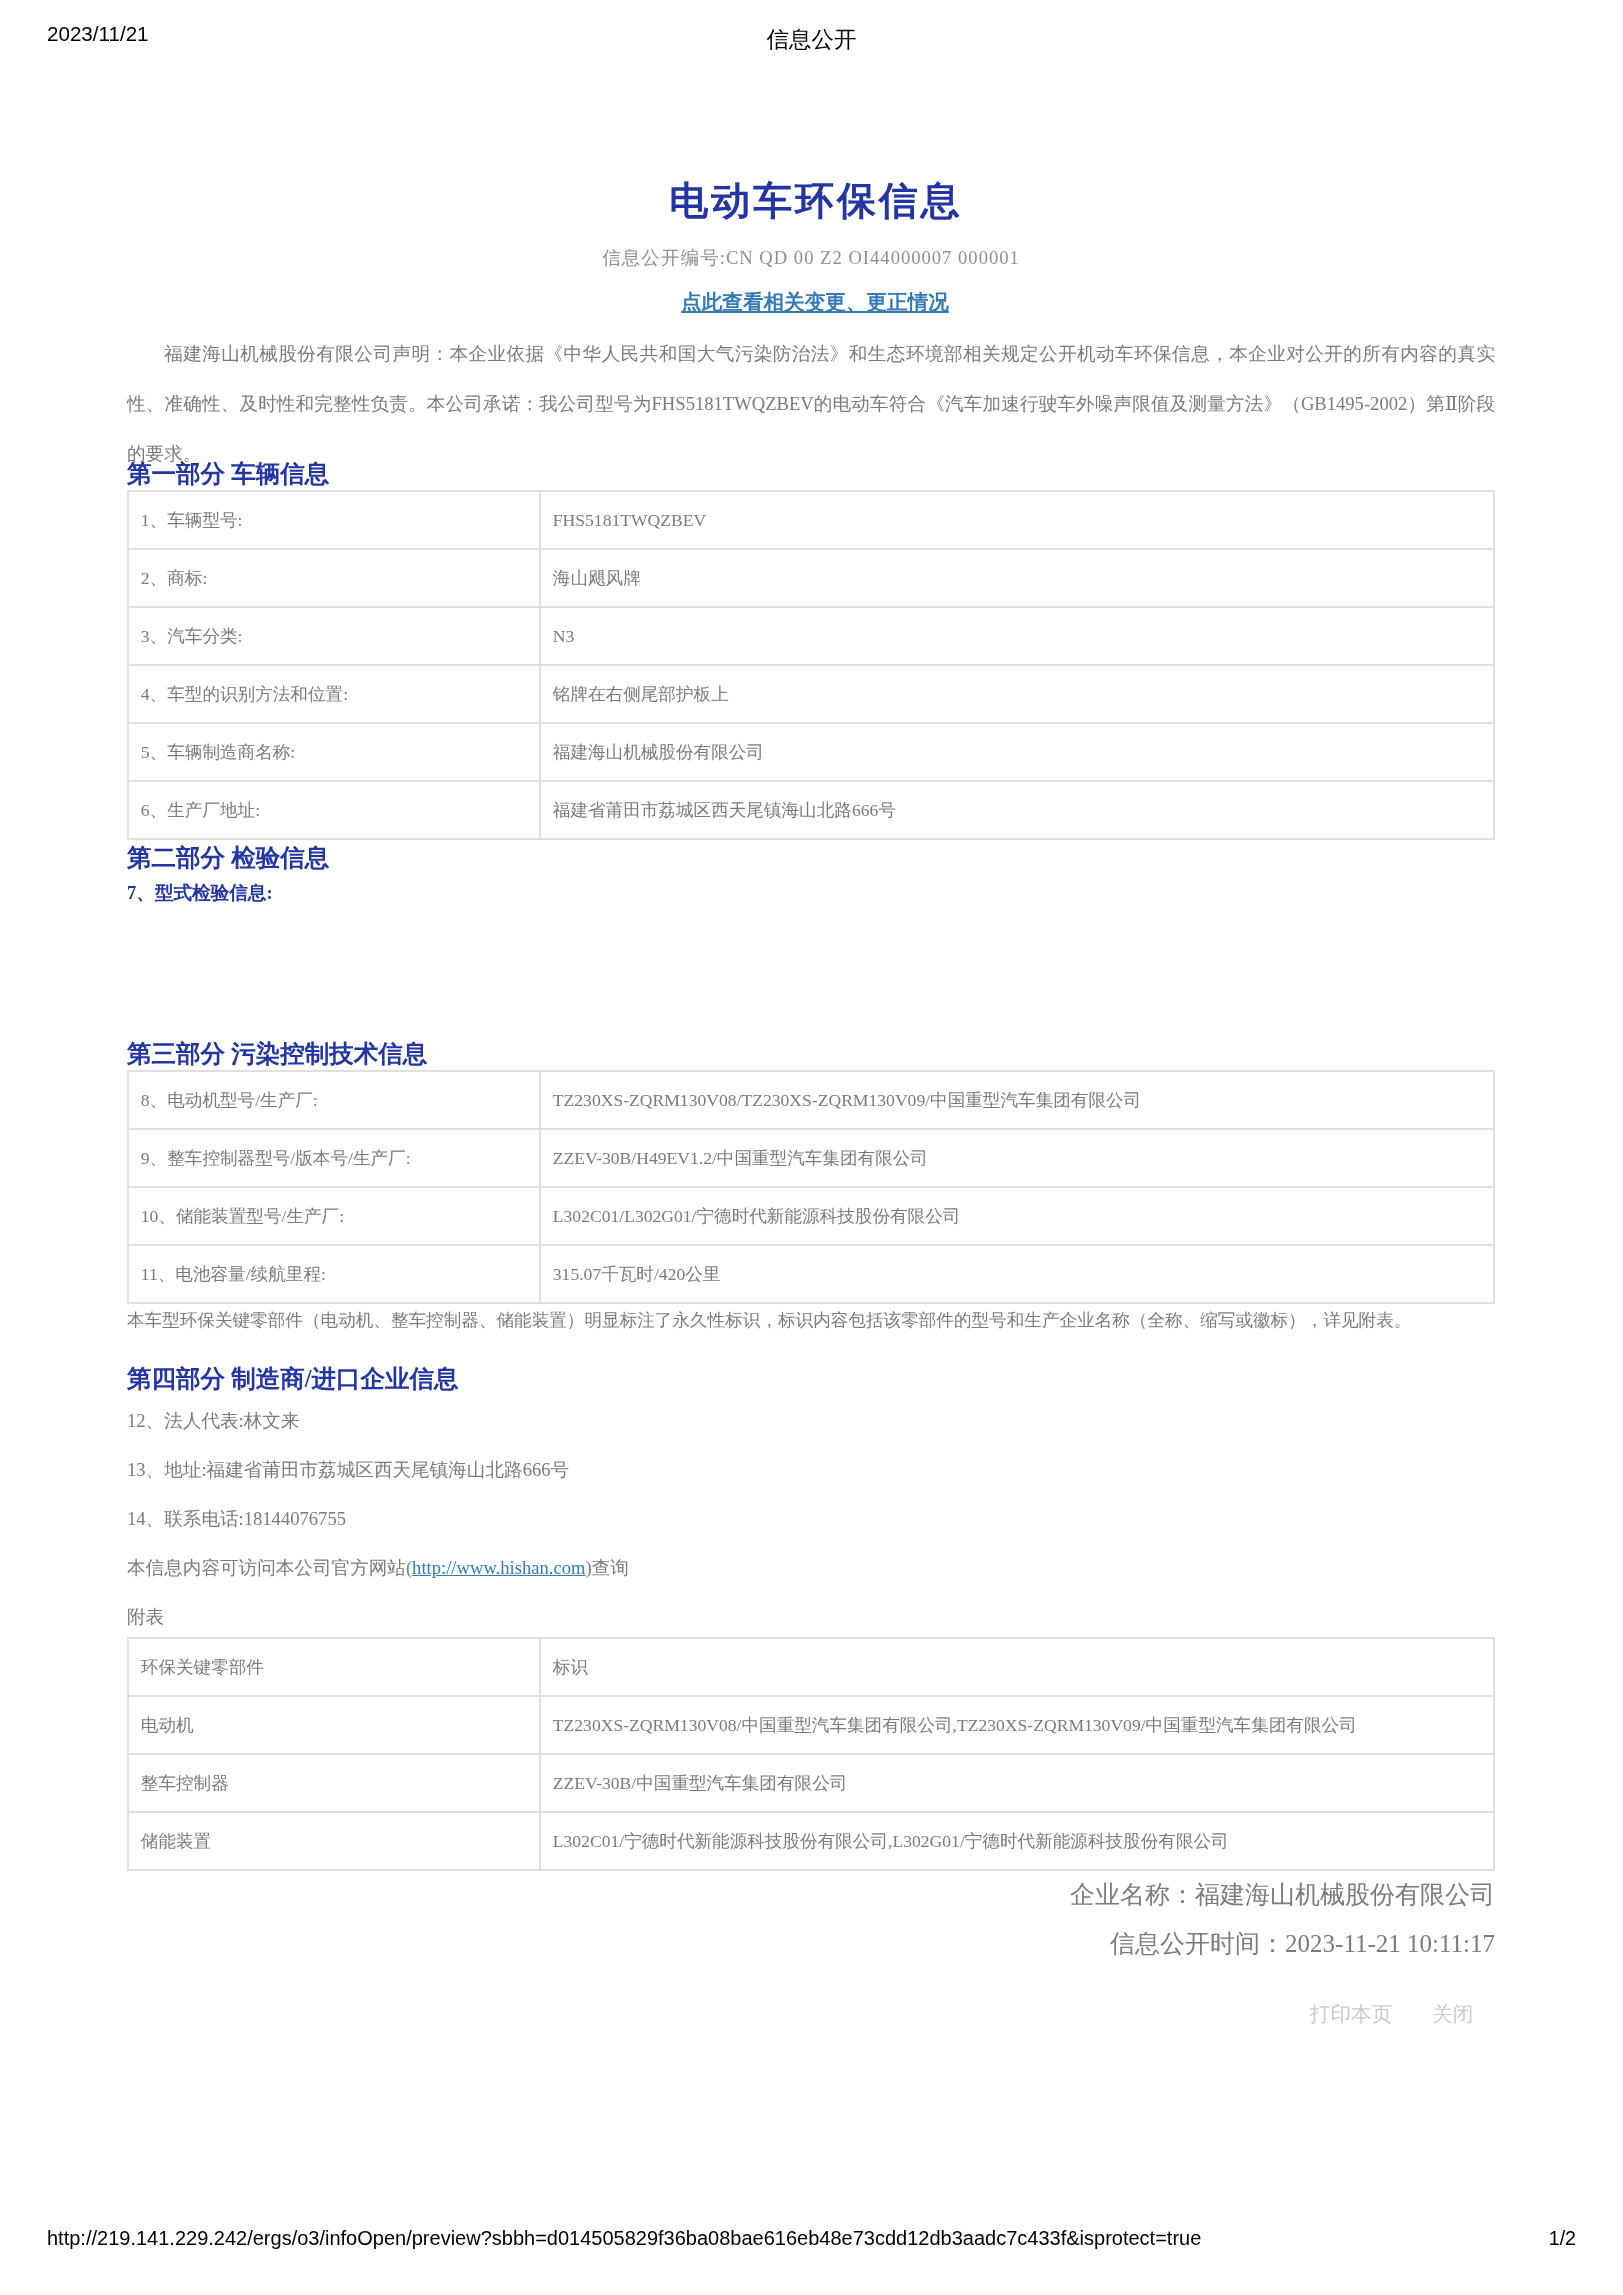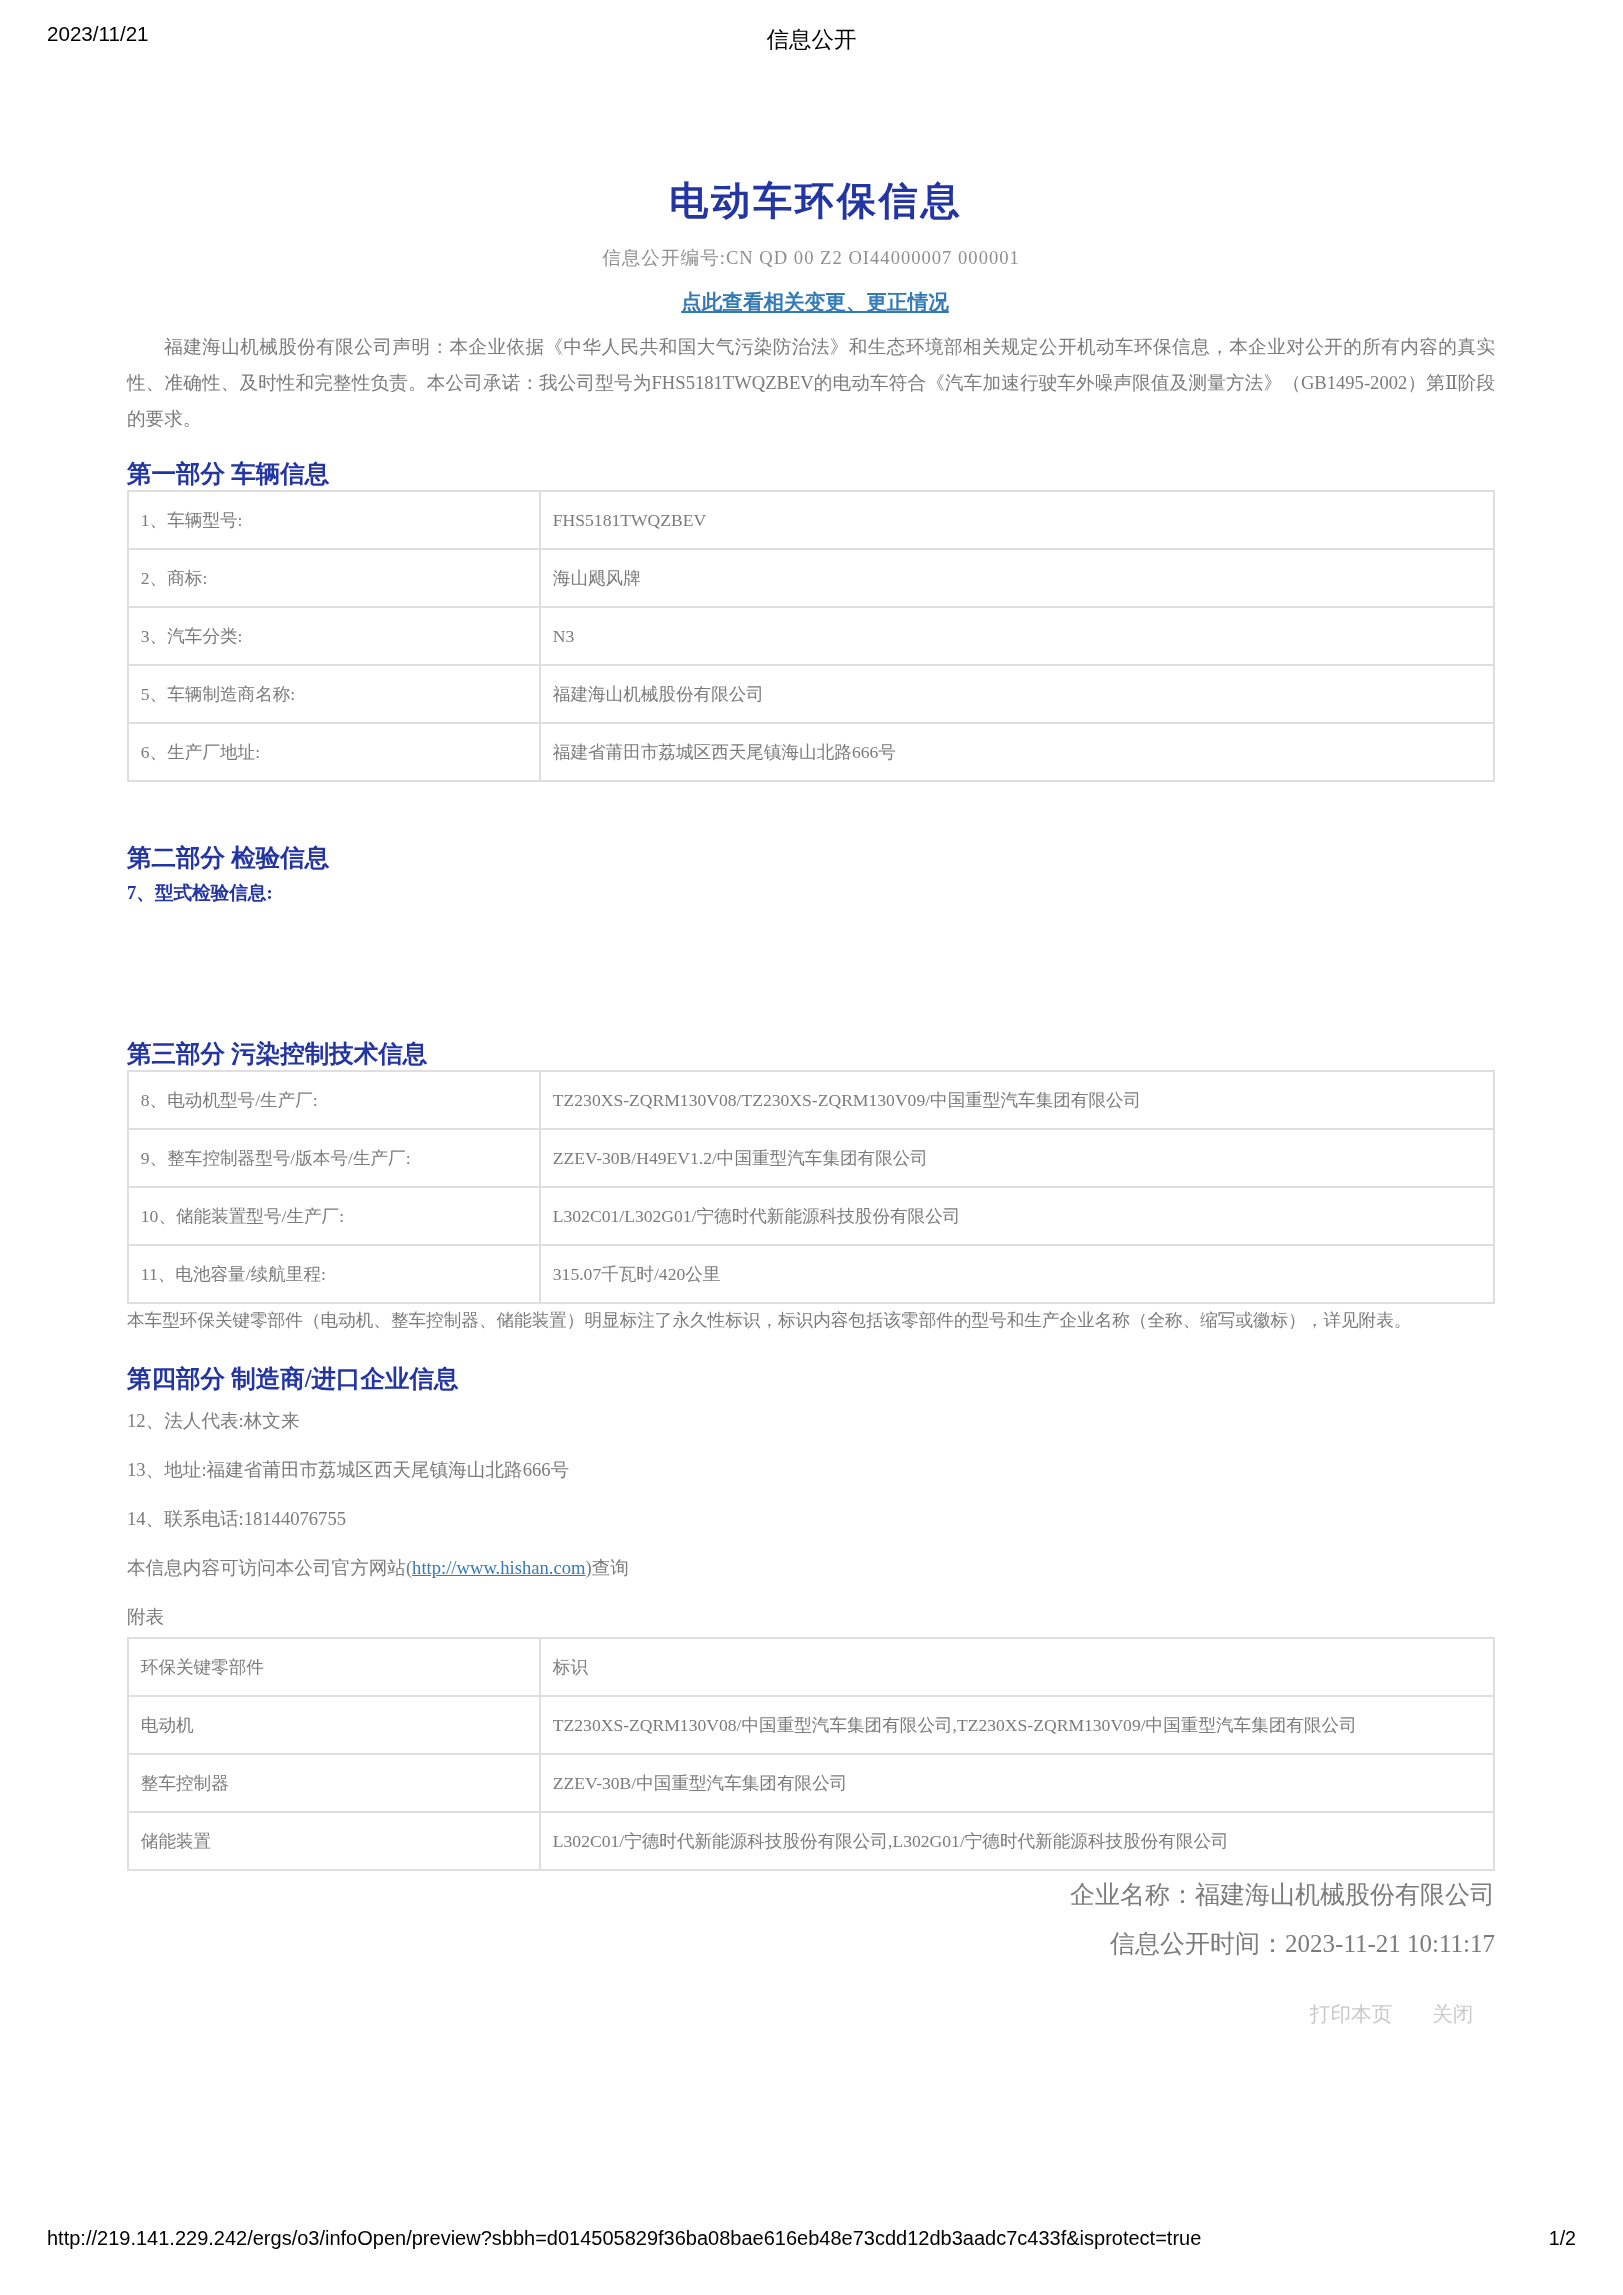--- a/index.html
+++ b/index.html
@@ -16,21 +16,21 @@
   .print-page{position:absolute;top:2227px;right:47px;font-size:19.6px;}
 
   .content{position:absolute;top:0;left:127px;width:1368px;height:2296px;}
   .abs{position:absolute;left:0;width:100%;}
 
   .doc-title{top:169px;text-align:center;color:#2335a3;font-size:39px;font-weight:bold;letter-spacing:2.9px;margin:5px;}
   .doc-number{top:245px;text-align:center;color:#8f8f8f;font-size:18.6px;letter-spacing:1px;}
   .change-link-wrap{top:288px;text-align:center;}
   a.link{color:#337ab7;text-decoration:underline;}
   .change-link-wrap a{font-size:20.6px;font-weight:bold;margin-left:8px;}
-  .declaration{top:329px;color:#7b7b7b;font-size:18.6px;line-height:36px;text-align:justify;text-indent:2em;margin:0;}
+  .declaration{top:329px;color:#7b7b7b;font-size:18.6px;line-height:50px;text-align:justify;text-indent:2em;margin:0;}
 
   .sec-heading{color:#2335a3;font-size:24.5px;font-weight:bold;margin:0;}
   .h1{top:457px;} .h2{top:841px;} .h3{top:1037px;} .h4{top:1362px;}
   .sub-heading{top:880px;color:#2335a3;font-size:18.6px;font-weight:bold;}
 
   table{border-collapse:collapse;color:#7b7b7b;font-size:17.6px;table-layout:fixed;}
   td,th{border:2px solid #dfdfdf;height:56px;padding:0 11.8px;text-align:left;vertical-align:middle;font-weight:normal;overflow:hidden;white-space:nowrap;}
   .t-full{width:1368px;border-top:2.9px solid #dfdfdf;}
   .tbl1{top:490px;} .tbl3{top:1070px;}
   .tbl2{top:908px;left:118px;width:1135px;}
@@ -77,20 +77,24 @@
       <td>1、车辆型号:</td>
       <td>FHS5181TWQZBEV</td>
     </tr>
     <tr>
       <td>2、商标:</td>
       <td>海山飓风牌</td>
     </tr>
     <tr>
       <td>3、汽车分类:</td>
       <td>N3</td>
+    </tr>
+    <tr>
+      <td>4、车型的识别方法和位置:</td>
+      <td>铭牌在右侧尾部护板上</td>
     </tr>
     <tr>
       <td>5、车辆制造商名称:</td>
       <td>福建海山机械股份有限公司</td>
     </tr>
     <tr>
       <td>6、生产厂地址:</td>
       <td>福建省莆田市荔城区西天尾镇海山北路666号</td>
     </tr>
   </tbody>

